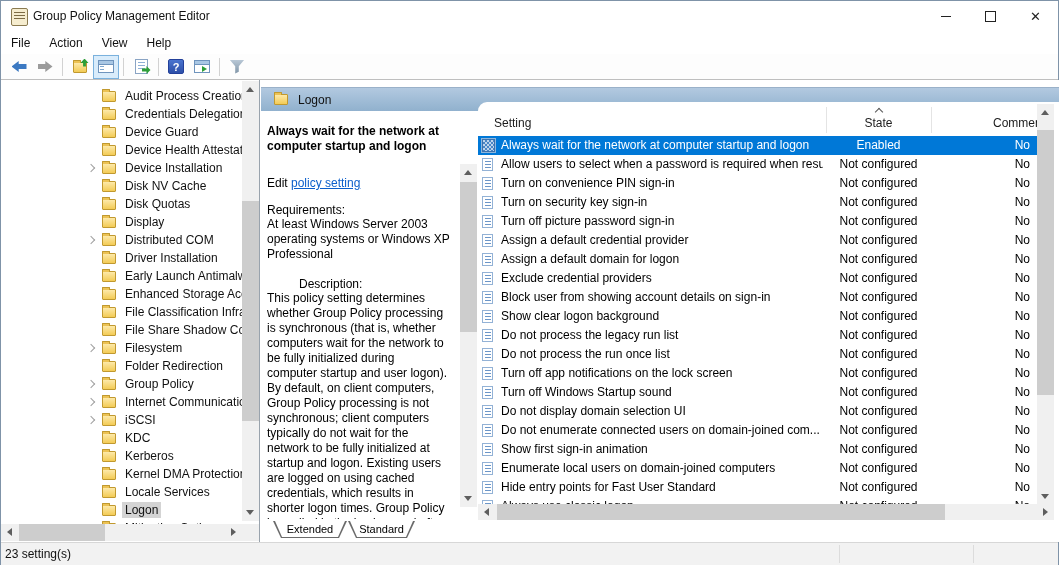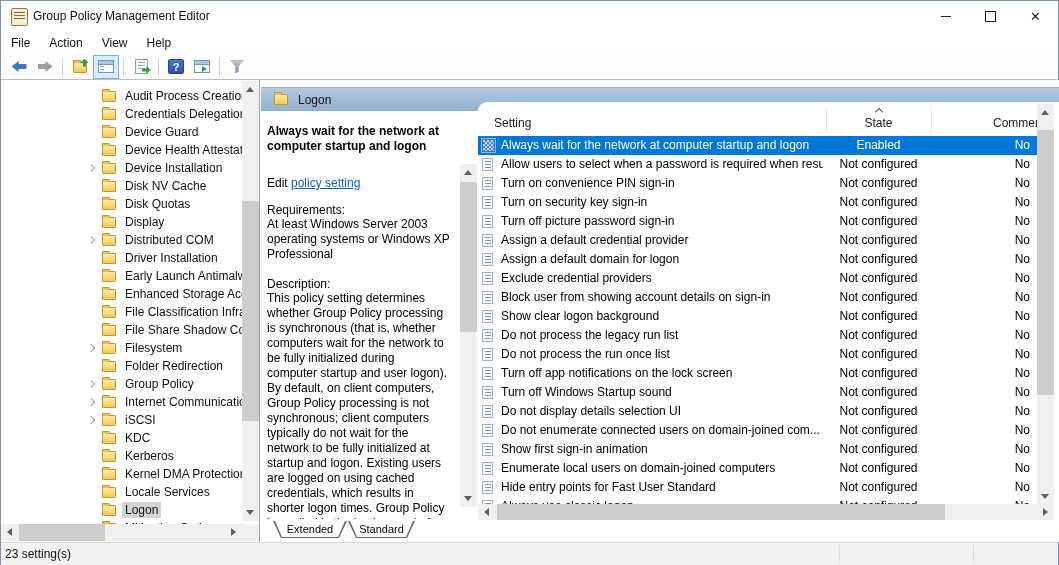--- a/index.html
+++ b/index.html
@@ -66,21 +66,21 @@
   .band-title{position:absolute;left:37px;top:5px;color:#111;}
   
   .mid-pane{position:absolute;left:0;top:31px;width:217px;height:408px;background:#fff;overflow:hidden;}
   .mid-inner{position:absolute;left:6px;top:0;width:205px;}
   .policy-title{font-weight:bold;white-space:pre;line-height:15px;margin-top:13px;}
   .edit-line{margin-top:22px;}
   .link{color:#0b5fcb;text-decoration:underline;}
   .req-label{margin-top:13px;}
   .pre{white-space:pre;line-height:15px;}
   .req-text{margin-top:0px;}
-  .desc-label{margin-top:15px;}
+  .desc-label{margin-top:15px;margin-left:32px;}
   .desc-text{height:233px;overflow:hidden;}
   .mid-sb{left:199px;top:84px;width:17px;height:343px;}
   
   .list-pane{position:absolute;left:217px;top:22px;width:582px;height:418px;background:#fff;border-top-left-radius:9px;}
   .lp-hdr{position:absolute;left:0;top:0;width:100%;height:33px;}
   .hcell{position:absolute;top:14px;color:#1a1a1a;}
   .hdr-setting{left:16px;}
   .hdr-state{left:348px;width:105px;text-align:center;}
   .hdr-comment{left:453px;width:114px;text-align:right;}
   .hsep{position:absolute;top:5px;height:26px;width:1px;background:#e4e4e4;}
@@ -460,21 +460,21 @@
             <div class="cell cell-comment">No</div>
           </div>
           <div class="lrow">
             <span class="ric ic-doc"></span>
             <div class="cell cell-setting">Turn off Windows Startup sound</div>
             <div class="cell cell-state">Not configured</div>
             <div class="cell cell-comment">No</div>
           </div>
           <div class="lrow">
             <span class="ric ic-doc"></span>
-            <div class="cell cell-setting">Do not display details selection UI</div>
+            <div class="cell cell-setting">Do not display domain selection UI</div>
             <div class="cell cell-state">Not configured</div>
             <div class="cell cell-comment">No</div>
           </div>
           <div class="lrow">
             <span class="ric ic-doc"></span>
             <div class="cell cell-setting">Do not enumerate connected users on domain-joined com...</div>
             <div class="cell cell-state">Not configured</div>
             <div class="cell cell-comment">No</div>
           </div>
           <div class="lrow">

